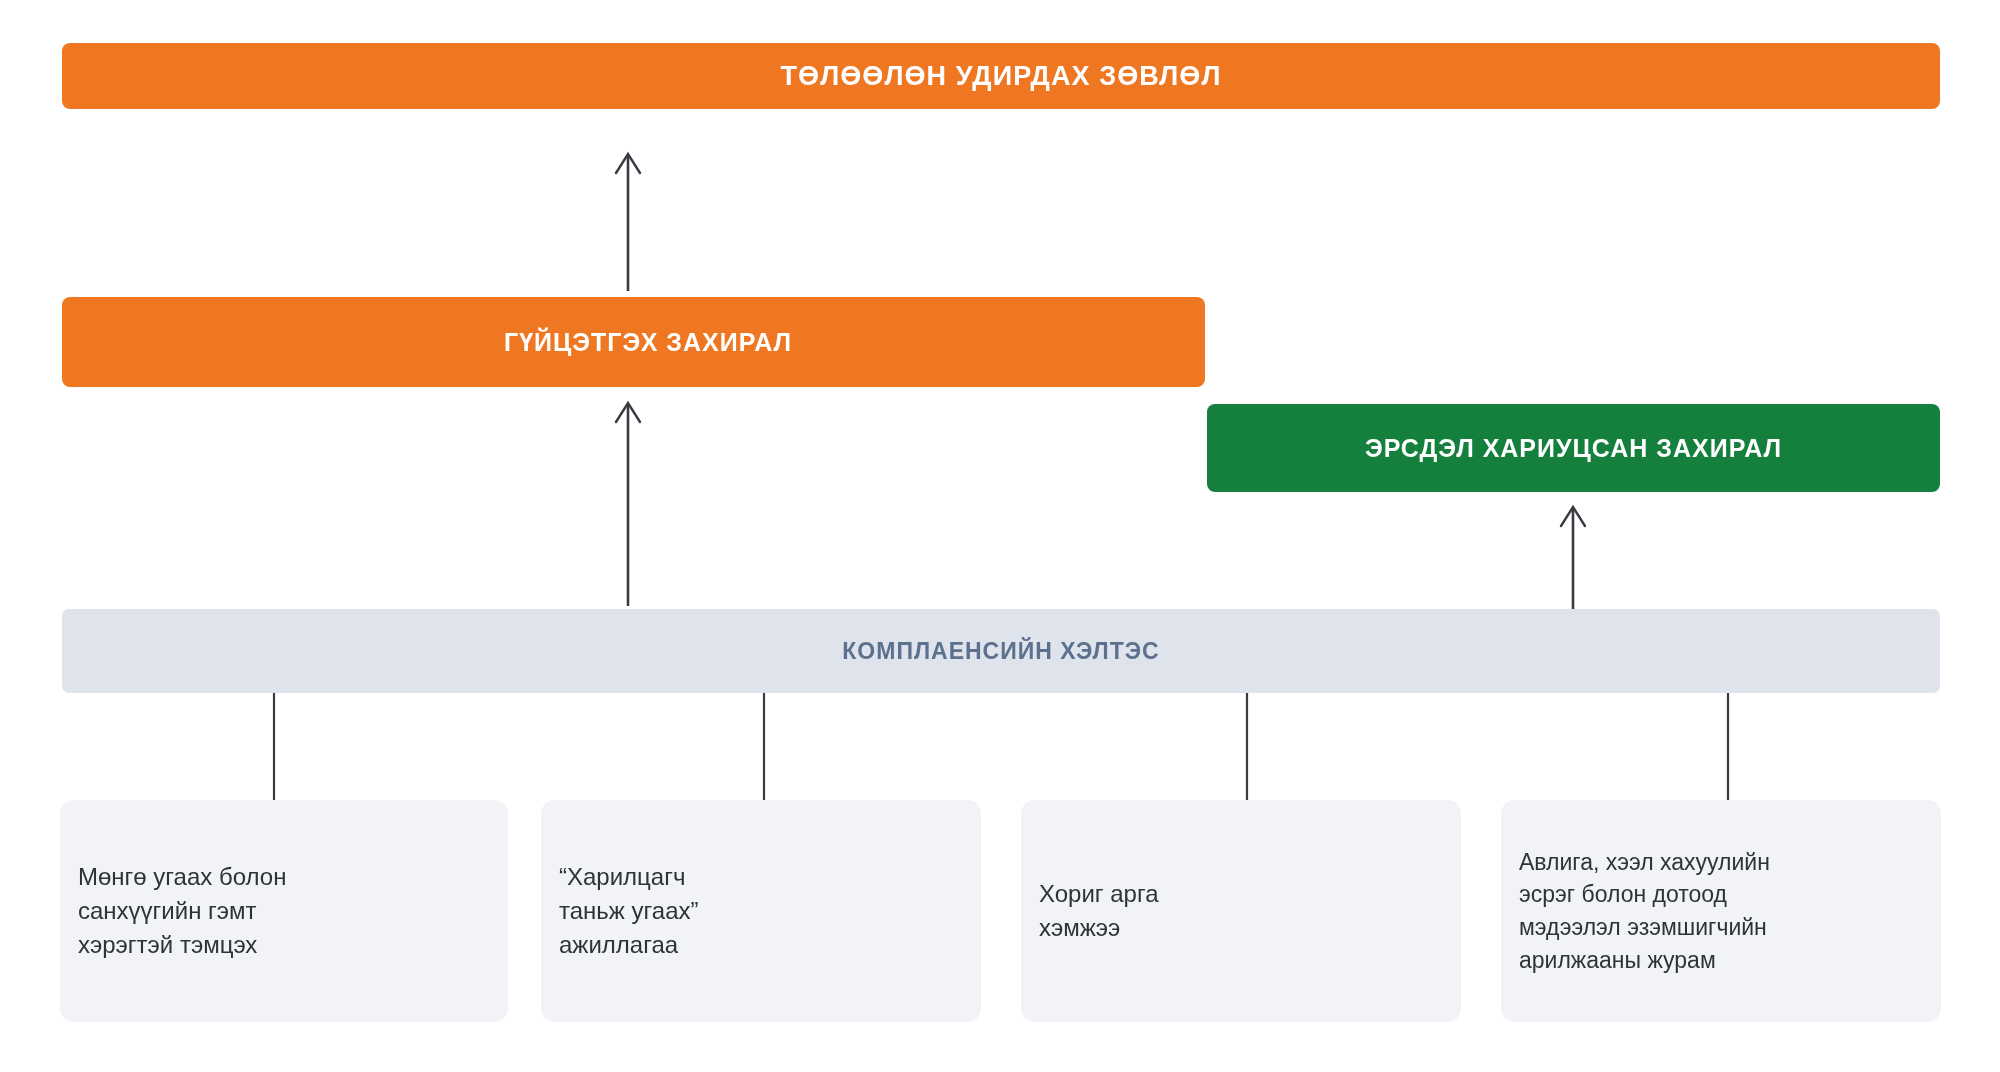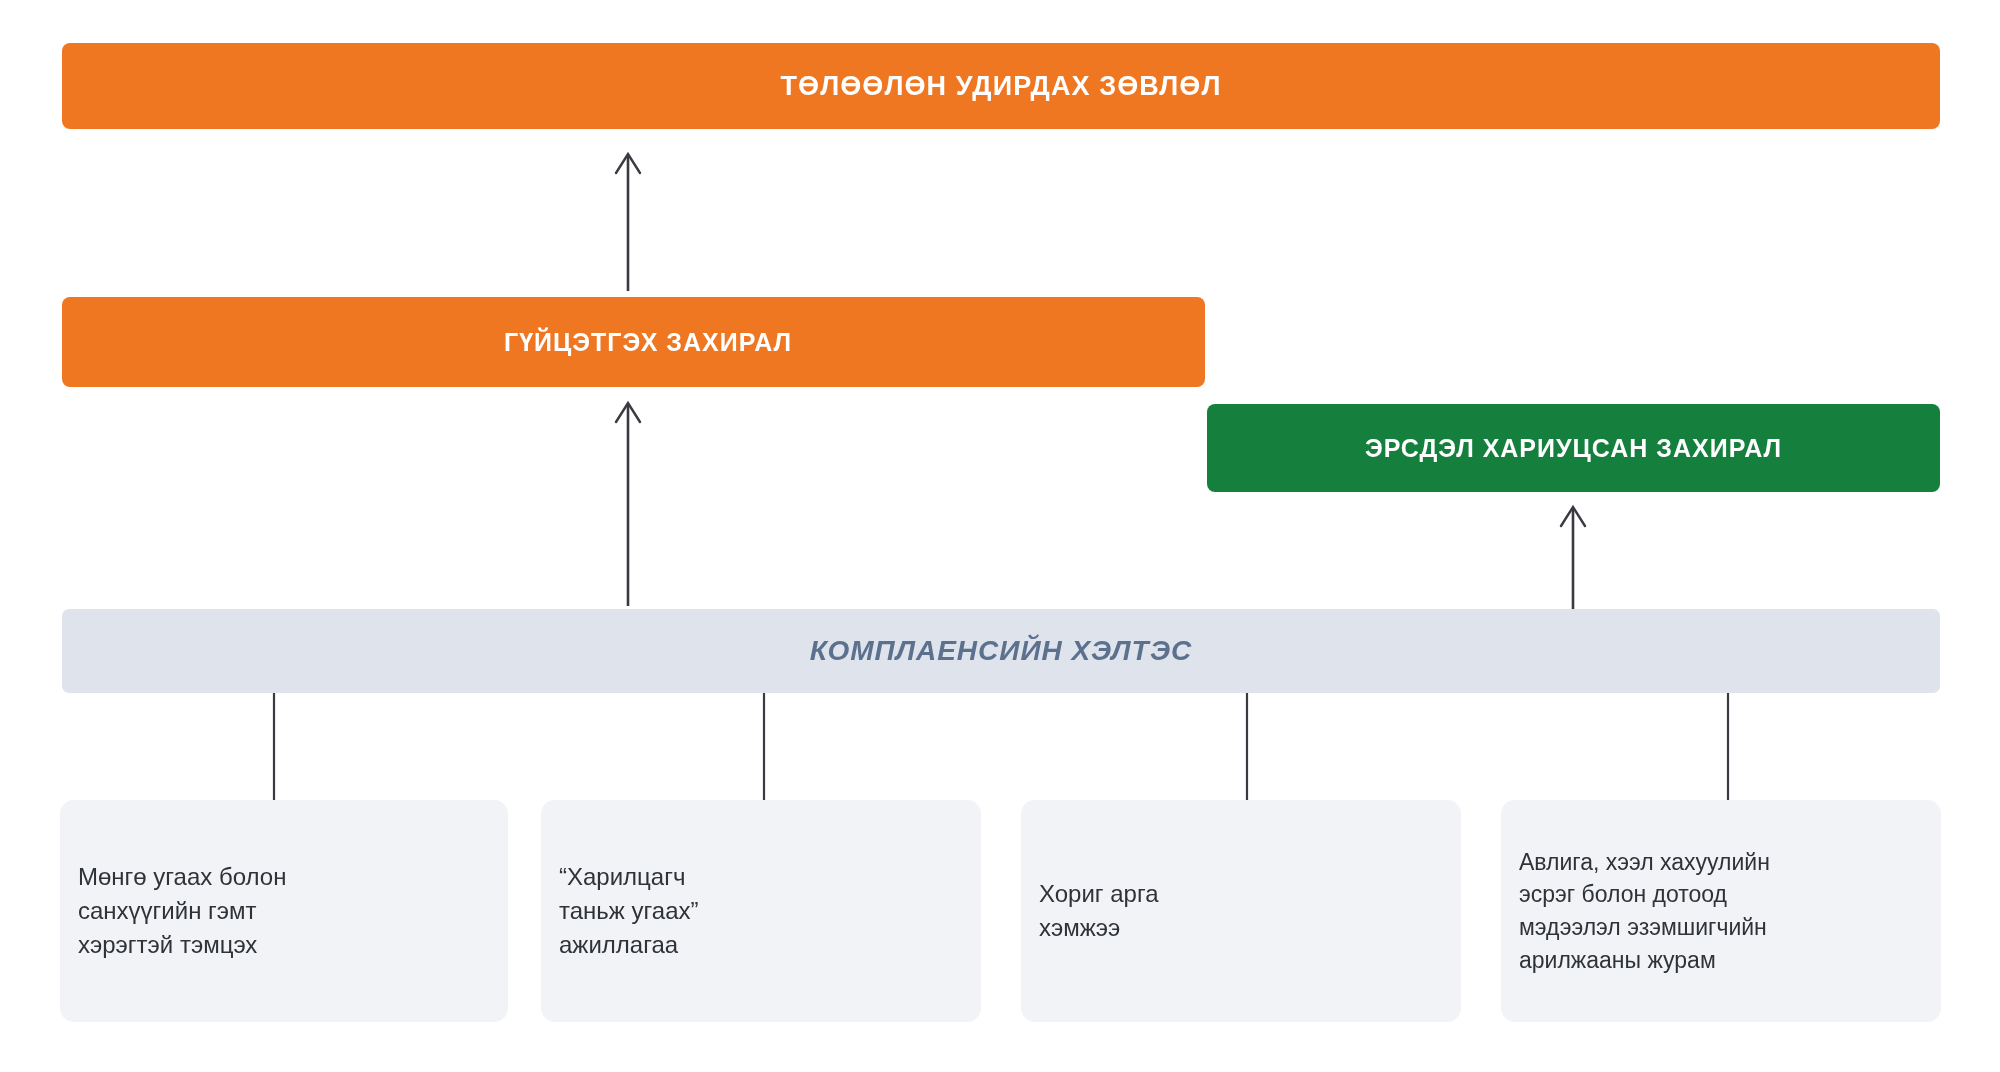--- a/index.html
+++ b/index.html
@@ -35,21 +35,21 @@
     display: block;
     width: 100%;
     white-space: pre-line;
   }
 
   
   .band-board {
     left: 62px;
     top: 43px;
     width: 1878px;
-    height: 86px;
+    height: 66px;
     background: #F07722;
     border-radius: 8px;
   }
   .band-board .node-label {
     color: #ffffff;
     font-size: 27px;
     font-weight: 700;
     letter-spacing: 1.1px;
   }
 
@@ -90,24 +90,23 @@
   .band-compliance {
     left: 62px;
     top: 609px;
     width: 1878px;
     height: 84px;
     background: #DFE3EC;
     border-radius: 7px;
   }
   .band-compliance .node-label {
     color: #5C718E;
-    font-size: 28px;
+    font-size: 23px;
     font-weight: 700;
     letter-spacing: 1.0px;
-    font-style: italic;
   }
 
   
   .leaf {
     position: absolute;
     top: 800px;
     height: 222px;
     background: #F1F3F7;
     border-radius: 14px;
     display: flex;

